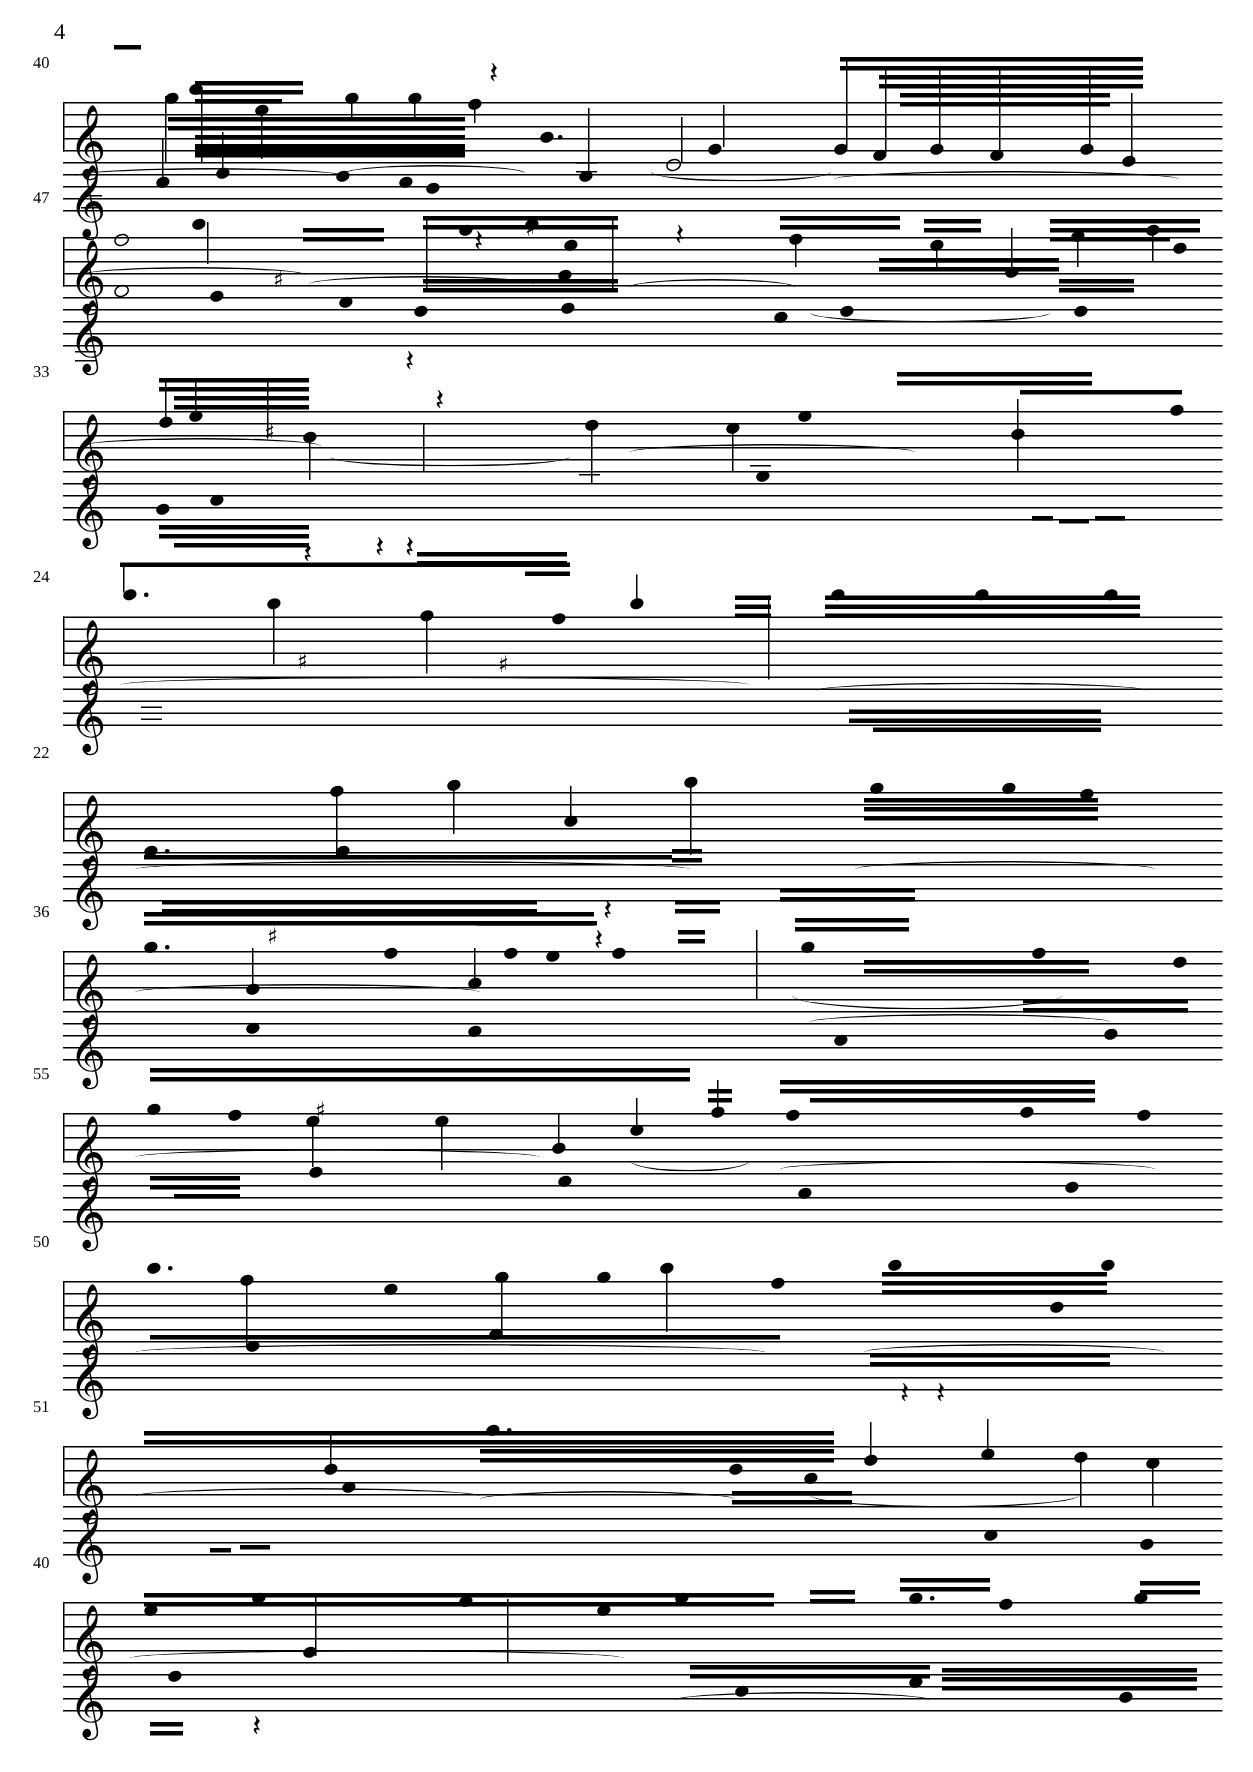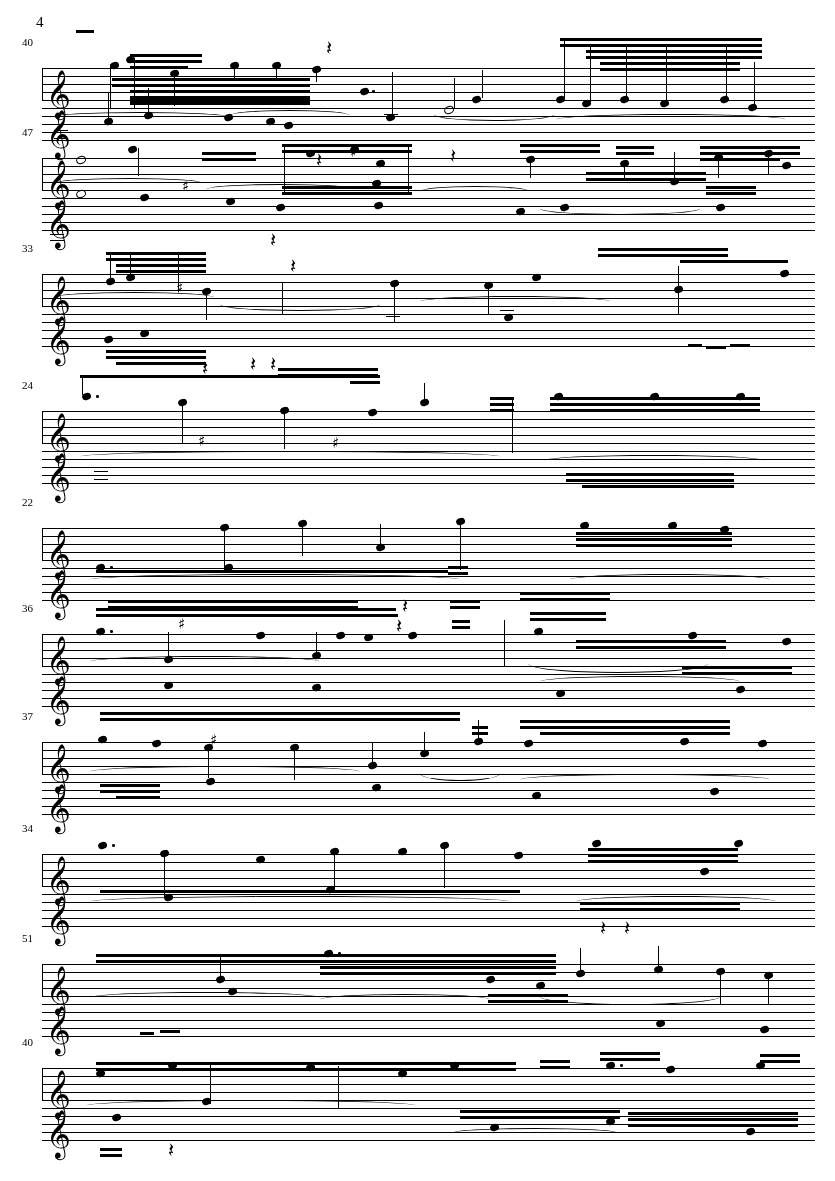--- a/index.html
+++ b/index.html
@@ -534,21 +534,21 @@
     <div class="slur" style="left:70px;top:38px;width:230px;"></div>
     <div class="slur down" style="left:508px;top:36px;width:180px;height:18px;"></div>
     <div class="slur" style="left:520px;top:58px;width:200px;"></div>
     <div class="nh" style="left:144px;top:64px;"></div>
     <div class="nh" style="left:292px;top:66px;"></div>
     <div class="nh" style="left:536px;top:72px;"></div>
     <div class="nh" style="left:716px;top:68px;"></div>
   </div>
 
   <div class="system" style="top:726px;">
-    <div class="measure-label">37</div>
+    <div class="measure-label">55</div>
 
     <div class="staff" style="top:16px;">
       <div class="line"></div>
       <div class="line"></div>
       <div class="line"></div>
       <div class="line"></div>
       <div class="line"></div>
       <div class="clef treble" style="left:4px;top:26px;">𝄞</div>
       <div class="barline" style="left:0px;top:0px;"></div>
     </div>
@@ -590,21 +590,21 @@
     <div class="slur" style="left:70px;top:40px;width:270px;"></div>
     <div class="slur down" style="left:400px;top:40px;width:80px;height:14px;"></div>
     <div class="slur" style="left:500px;top:48px;width:250px;"></div>
     <div class="nh" style="left:186px;top:52px;"></div>
     <div class="nh" style="left:352px;top:58px;"></div>
     <div class="nh" style="left:512px;top:66px;"></div>
     <div class="nh" style="left:690px;top:62px;"></div>
   </div>
 
   <div class="system" style="top:838px;">
-    <div class="measure-label">34</div>
+    <div class="measure-label">50</div>
 
     <div class="staff" style="top:16px;">
       <div class="line"></div>
       <div class="line"></div>
       <div class="line"></div>
       <div class="line"></div>
       <div class="line"></div>
       <div class="clef treble" style="left:4px;top:26px;">𝄞</div>
       <div class="barline" style="left:0px;top:0px;"></div>
     </div>

